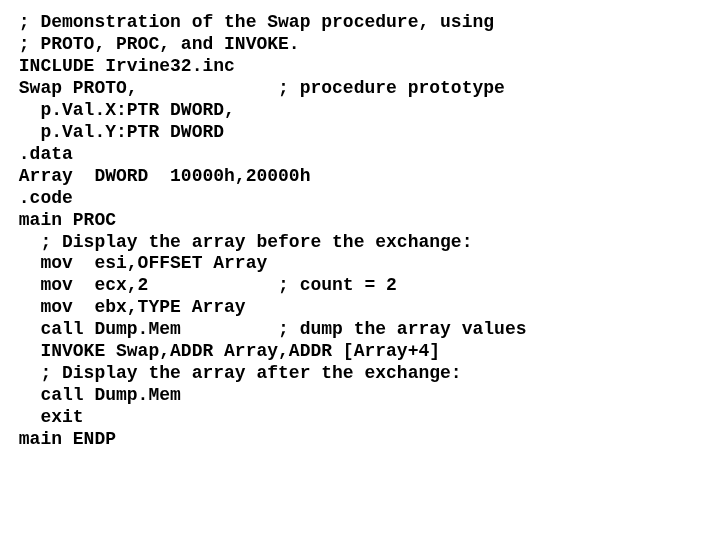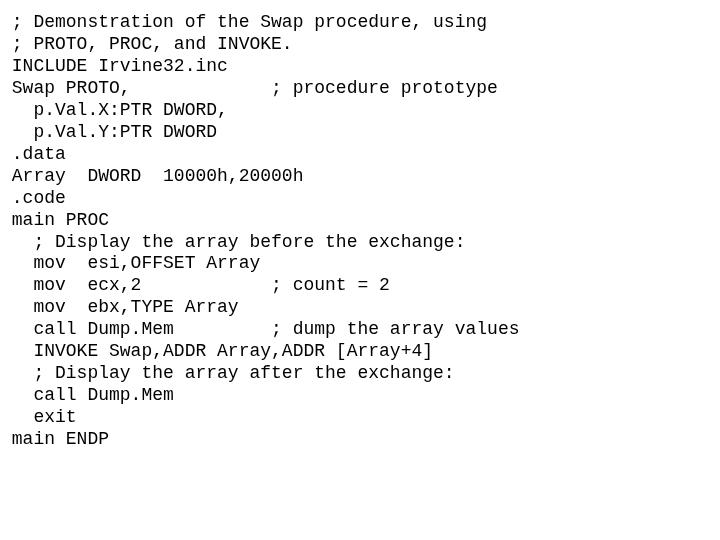--- a/index.html
+++ b/index.html
@@ -5,23 +5,23 @@
   html, body {
     margin: 0;
     padding: 0;
     width: 720px;
     height: 540px;
     background: #ffffff;
     overflow: hidden;
   }
   pre.code {
     margin: 0;
-    padding: 12px 8px 8px 1px;
+    padding: 12px 8px 8px 8px;
     font-family: "Courier New", Courier, monospace;
-    font-weight: normal;
+    font-weight: bold;
     font-size: 18px;
     line-height: 1.22;
     color: #000000;
     white-space: pre;
   }
 </style>
 </head>
 <body>
 
 <pre class="code"><span> ; Demonstration of the Swap procedure, using</span>

